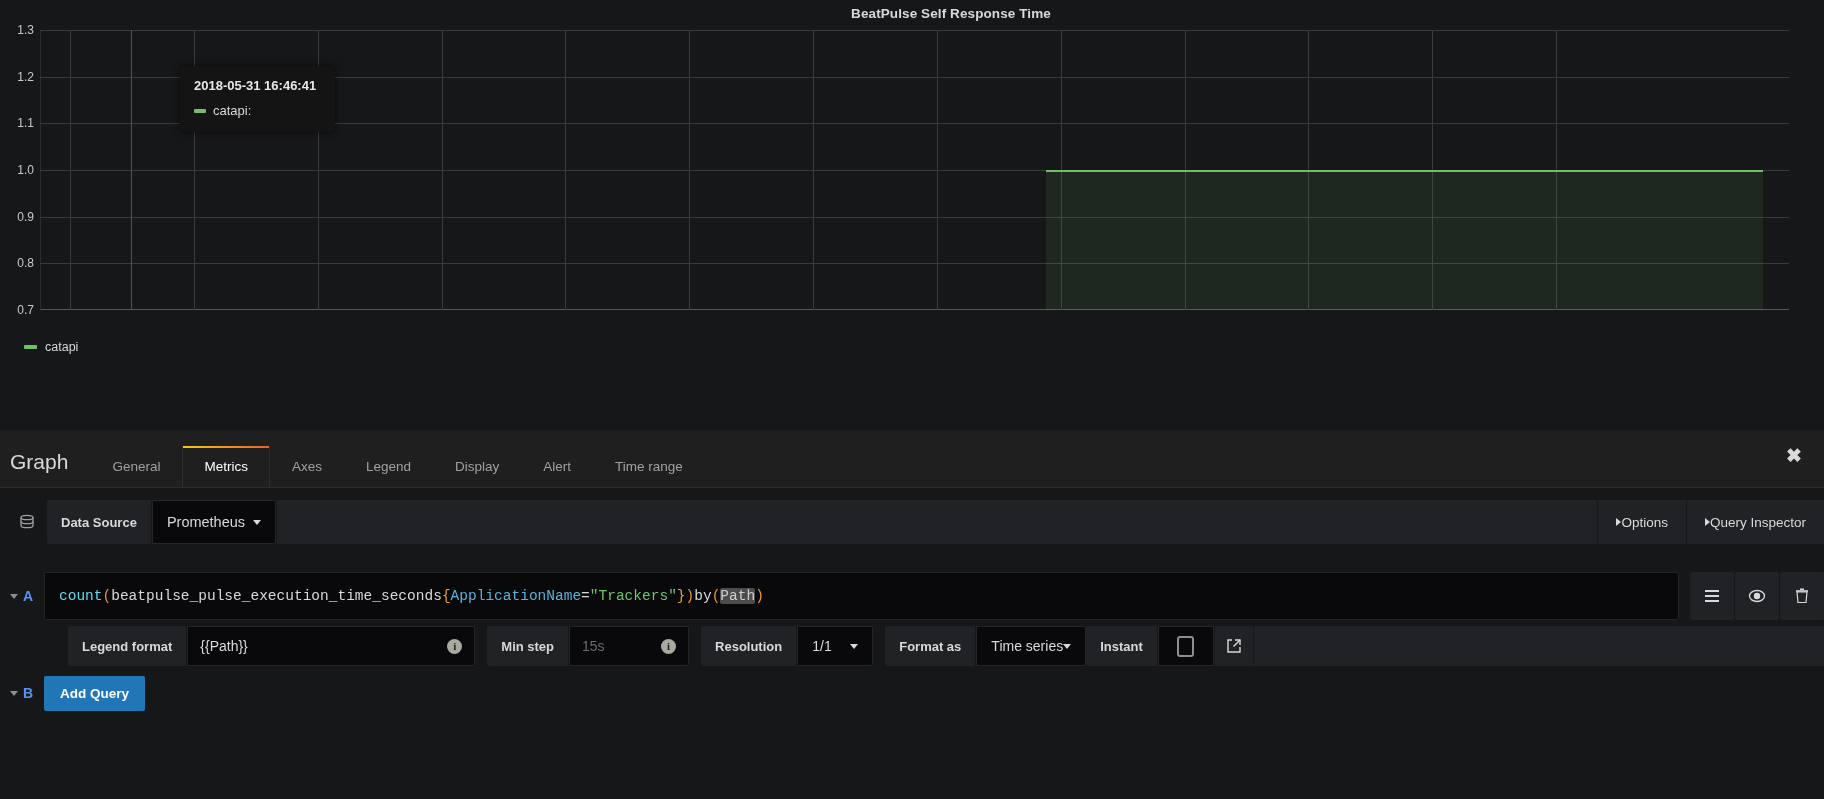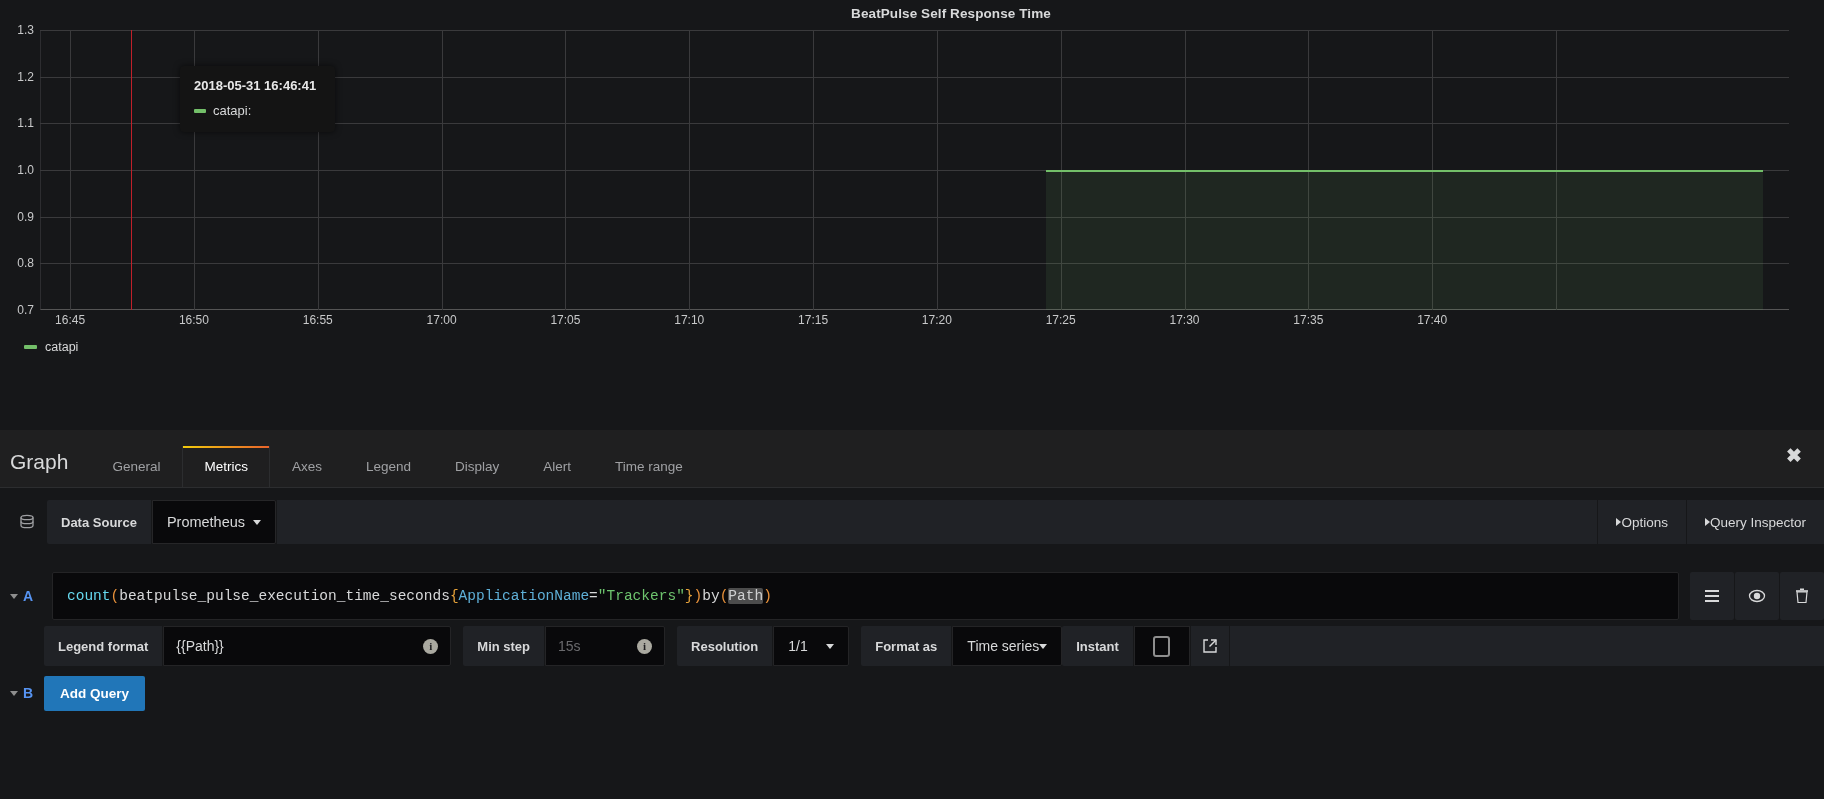--- a/index.html
+++ b/index.html
@@ -282,21 +282,20 @@
     background: #09090b;
     border: 1px solid #242426;
     border-radius: 2px;
     display: flex;
     align-items: center;
     padding: 0 14px;
     font-family: "Liberation Mono", "DejaVu Sans Mono", monospace;
     font-size: 14.5px;
     white-space: nowrap;
     overflow: hidden;
-    margin-left: 8px;
   }
   .tok-fn     { color: #66d9ef; }
   .tok-paren  { color: #e8913a; }
   .tok-metric { color: #d8d9da; }
   .tok-brace  { color: #e8a33a; }
   .tok-label  { color: #5fb0d8; }
   .tok-op     { color: #d8d9da; }
   .tok-str    { color: #6ec46e; }
   .tok-kw     { color: #d8d9da; }
   .tok-hl     { color: #cfd0d1; background: #4c4c4c; border-radius: 2px; }
@@ -311,21 +310,21 @@
     color: #d8d9da;
     border-radius: 2px;
   }
 
   
   .query-opts {
     display: flex;
     align-items: stretch;
     height: 40px;
     margin-top: 6px;
-    padding-left: 44px;
+    padding-left: 68px;
   }
   .opt-label {
     display: flex; align-items: center;
     padding: 0 14px;
     background: #202226;
     font-size: 13px;
     font-weight: bold;
     color: #d8d9da;
     border-radius: 2px 0 0 2px;
     white-space: nowrap;
@@ -457,34 +456,20 @@
   <div class="y-axis-labels">
     <div class="ytick" style="top:0%">1.3</div>
     <div class="ytick" style="top:16.667%">1.2</div>
     <div class="ytick" style="top:33.333%">1.1</div>
     <div class="ytick" style="top:50%">1.0</div>
     <div class="ytick" style="top:66.667%">0.9</div>
     <div class="ytick" style="top:83.333%">0.8</div>
     <div class="ytick" style="top:100%">0.7</div>
   </div>
 
-  <div class="x-axis-labels">
-    <div class="xtick" style="left:1.72%">16:45</div>
-    <div class="xtick" style="left:8.80%">16:50</div>
-    <div class="xtick" style="left:15.88%">16:55</div>
-    <div class="xtick" style="left:22.96%">17:00</div>
-    <div class="xtick" style="left:30.04%">17:05</div>
-    <div class="xtick" style="left:37.12%">17:10</div>
-    <div class="xtick" style="left:44.20%">17:15</div>
-    <div class="xtick" style="left:51.28%">17:20</div>
-    <div class="xtick" style="left:58.36%">17:25</div>
-    <div class="xtick" style="left:65.44%">17:30</div>
-    <div class="xtick" style="left:72.52%">17:35</div>
-    <div class="xtick" style="left:79.60%">17:40</div>
-  </div>
 
   <div class="graph-legend">
     <span class="lg-swatch"></span>
     <span class="lg-label">catapi</span>
   </div>
 </div>
 
 <div class="editor">
 
   <div class="tabbar">

